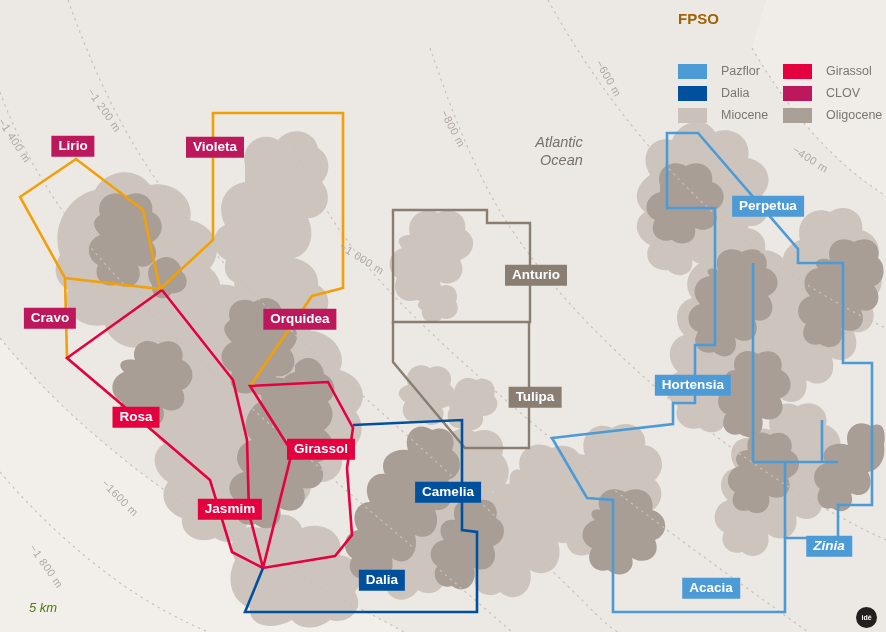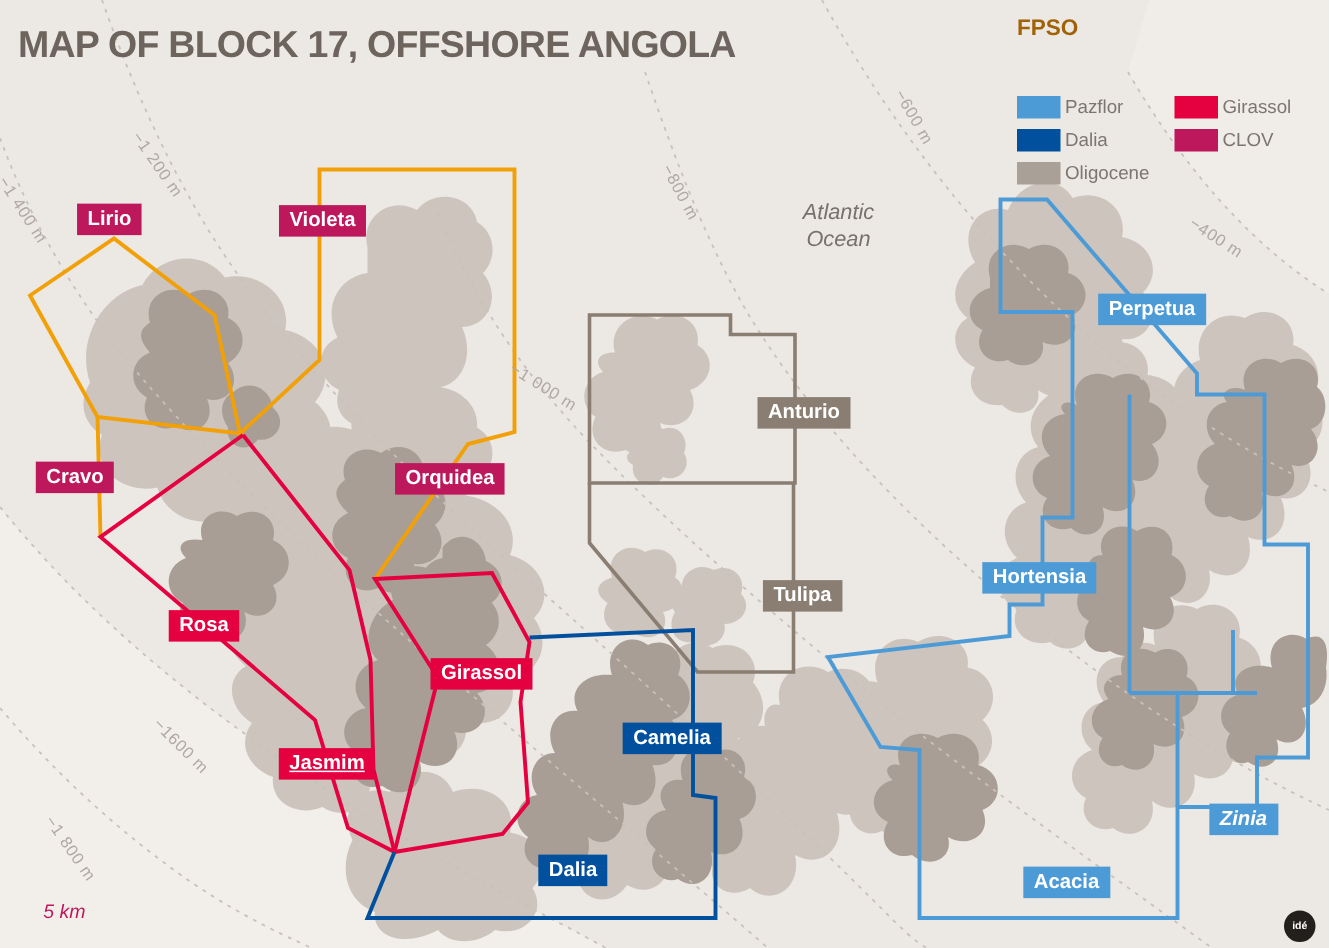--- a/index.html
+++ b/index.html
@@ -23,37 +23,37 @@
   }
   .c-clov{background:#be185d;}
   .c-girassol{background:#e50040;}
   .c-dalia{background:#00509e;}
   .c-pazflor{background:#4d9bd6;}
   .c-gray{background:#8a7d71;}
   
   .legend{position:absolute;left:678px;top:8px;width:200px;}
   .lg-head{font-size:15px;font-weight:bold;color:#a16207;margin:2px 0 4px 0;}
   .lg-grid{display:grid;grid-template-columns:105px 95px;grid-auto-rows:22px;}
-  .lg-item{display:flex;align-items:center;gap:3px;margin-top:40px;}
+  .lg-item{display:flex;align-items:center;gap:14px;margin-top:40px;}
   .lg-sw{width:29px;height:15px;flex:0 0 auto;}
   .lg-txt{font-size:12.5px;color:#7d756f;white-space:nowrap;}
   .sw-miocene{background:#c9c1ba;}
   .sw-oligocene{background:#a9a098;}
   
   .ocean{
     position:absolute;left:559px;top:133px;transform:translateX(-50%);
-    font-style:italic;font-size:14.5px;color:#78716b;text-align:center;line-height:1.25;
+    font-style:italic;font-size:14.5px;color:#78716b;text-align:right;line-height:1.25;
     white-space:pre-line;
   }
   .contour-label{
     position:absolute;font-size:11px;color:#b1a8a1;letter-spacing:0.5px;
     white-space:nowrap;transform-origin:0 0;
   }
   .scalebar{position:absolute;left:10px;top:600px;width:66px;}
-  .scalebar .txt{font-style:italic;font-size:13px;color:#be185d;text-align:center;margin-bottom:20px;}
+  .scalebar .txt{font-style:italic;font-size:13px;color:#4d7c0f;text-align:center;margin-bottom:20px;}
   .scalebar .bar{height:3px;background:#8a817b;}
   .credit{
     position:absolute;left:856px;top:607px;width:21px;height:21px;border-radius:50%;
     background:#231f1c;color:#fff;font-size:7px;font-weight:bold;
     display:flex;align-items:center;justify-content:center;
   }
 </style>
 </head>
 <body>
 
@@ -137,21 +137,20 @@
 
     <g fill="none" stroke="#4d9bd6" stroke-width="2.6" stroke-linejoin="miter">
       <path d="M667,133 L698,133 L798,249 L798,263 L843,263 L843,363 L872,363 L872,505 L838,505 L838,538 L785,538 L785,612 L613,612 L613,500 L587,498 L552,438 L673,424 L673,403 L695,403 L695,345 L715,345 L715,208 L667,208 Z"></path>
       <path d="M753,263 L753,462"></path>
       <path d="M753,462 L838,462"></path>
       <path d="M785,462 L785,538"></path>
       <path d="M822,420 L822,462"></path>
     </g>
   </svg>
 
-  <div class="title">MAP OF BLOCK 17, OFFSHORE ANGOLA</div>
 
   <div class="legend">
     <div class="lg-head">FPSO</div>
     <div class="lg-grid">
       <div class="lg-item">
         <span class="lg-sw c-pazflor"></span>
         <span class="lg-txt">Pazflor</span>
       </div>
       <div class="lg-item">
         <span class="lg-sw c-girassol"></span>
@@ -160,20 +159,24 @@
       <div class="lg-item">
         <span class="lg-sw c-dalia"></span>
         <span class="lg-txt">Dalia</span>
       </div>
       <div class="lg-item">
         <span class="lg-sw c-clov"></span>
         <span class="lg-txt">CLOV</span>
       </div>
     </div>
     <div class="lg-grid">
+      <div class="lg-item">
+        <span class="lg-sw sw-miocene"></span>
+        <span class="lg-txt">Miocene</span>
+      </div>
       <div class="lg-item">
         <span class="lg-sw sw-oligocene"></span>
         <span class="lg-txt">Oligocene</span>
       </div>
     </div>
   </div>
 
   <div class="ocean">Atlantic
 Ocean</div>
 
@@ -185,21 +188,21 @@
   <div class="contour-label" style="left:797px;top:143px;transform:rotate(33deg);">−400 m</div>
   <div class="contour-label" style="left:108px;top:477px;transform:rotate(45deg);">−1600 m</div>
   <div class="contour-label" style="left:37px;top:542px;transform:rotate(55deg);">−1 800 m</div>
 
   <div class="flabel c-clov" style="left:73px;top:146px;">Lirio</div>
   <div class="flabel c-clov" style="left:215px;top:147px;">Violeta</div>
   <div class="flabel c-clov" style="left:50px;top:318px;">Cravo</div>
   <div class="flabel c-clov" style="left:300px;top:319px;">Orquidea</div>
   <div class="flabel c-girassol" style="left:136px;top:417px;">Rosa</div>
   <div class="flabel c-girassol" style="left:321px;top:449px;">Girassol</div>
-  <div class="flabel c-girassol" style="left:218px;top:509px;text-decoration:underline;">Jasmim</div>
+  <div class="flabel c-girassol" style="left:230px;top:509px;">Jasmim</div>
   <div class="flabel c-dalia" style="left:448px;top:492px;">Camelia</div>
   <div class="flabel c-dalia" style="left:382px;top:580px;">Dalia</div>
   <div class="flabel c-gray" style="left:536px;top:275px;">Anturio</div>
   <div class="flabel c-gray" style="left:535px;top:397px;">Tulipa</div>
   <div class="flabel c-pazflor" style="left:768px;top:206px;">Perpetua</div>
   <div class="flabel c-pazflor" style="left:693px;top:385px;">Hortensia</div>
   <div class="flabel c-pazflor" style="left:829px;top:546px;font-style:italic;">Zinia</div>
   <div class="flabel c-pazflor" style="left:711px;top:588px;">Acacia</div>
 
   <div class="scalebar">

